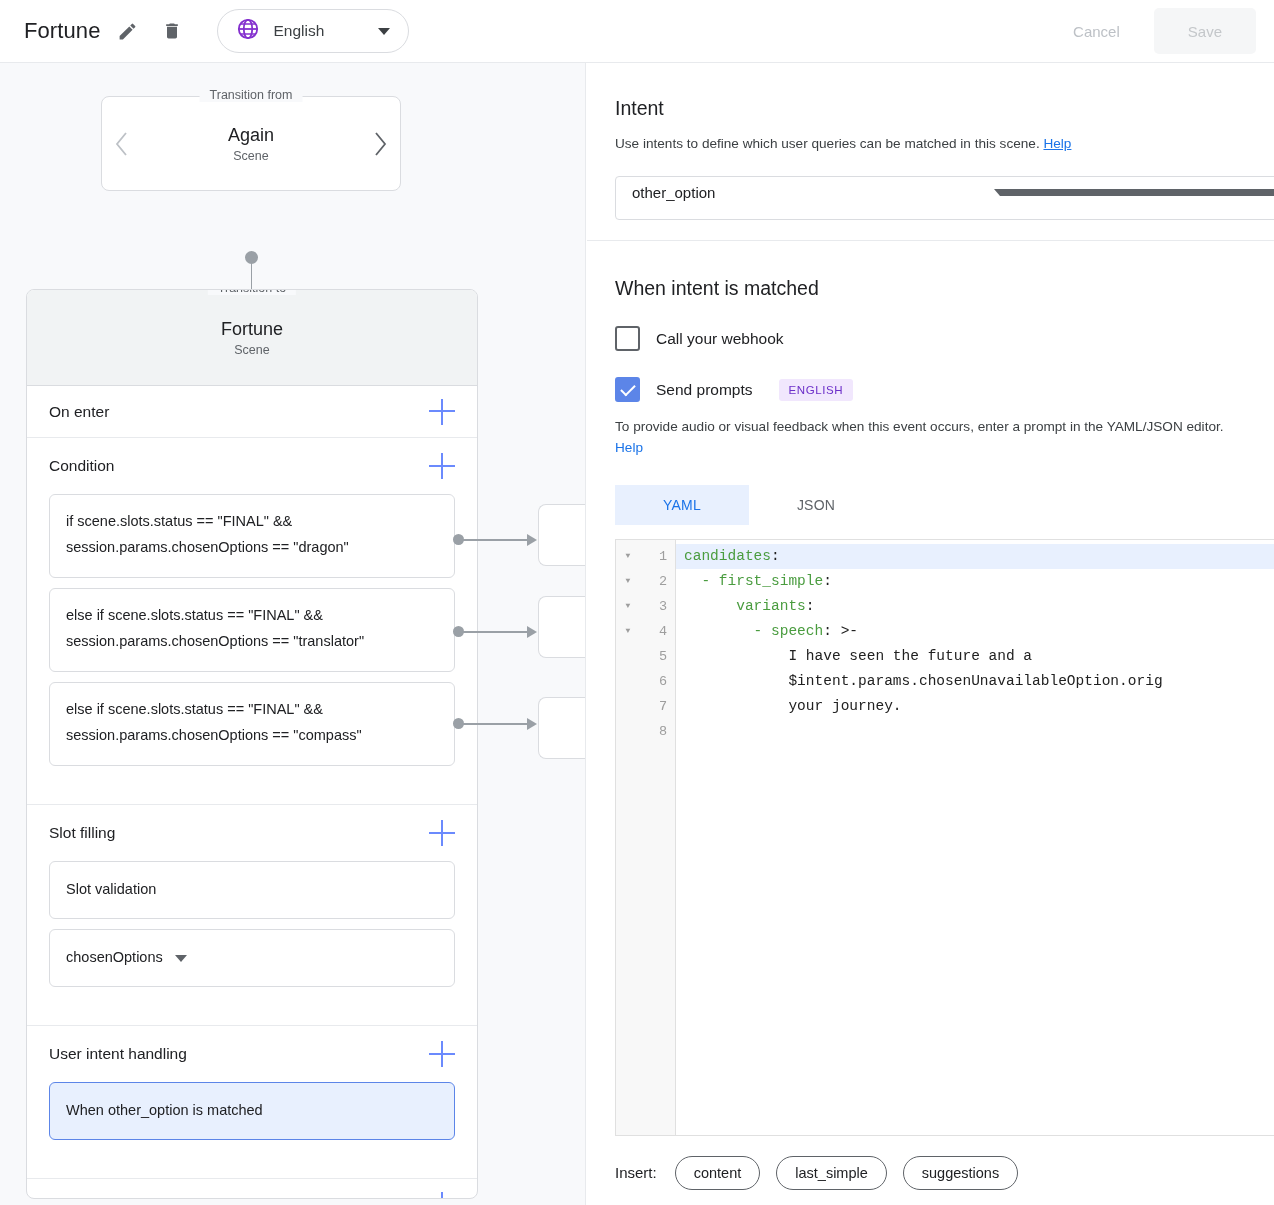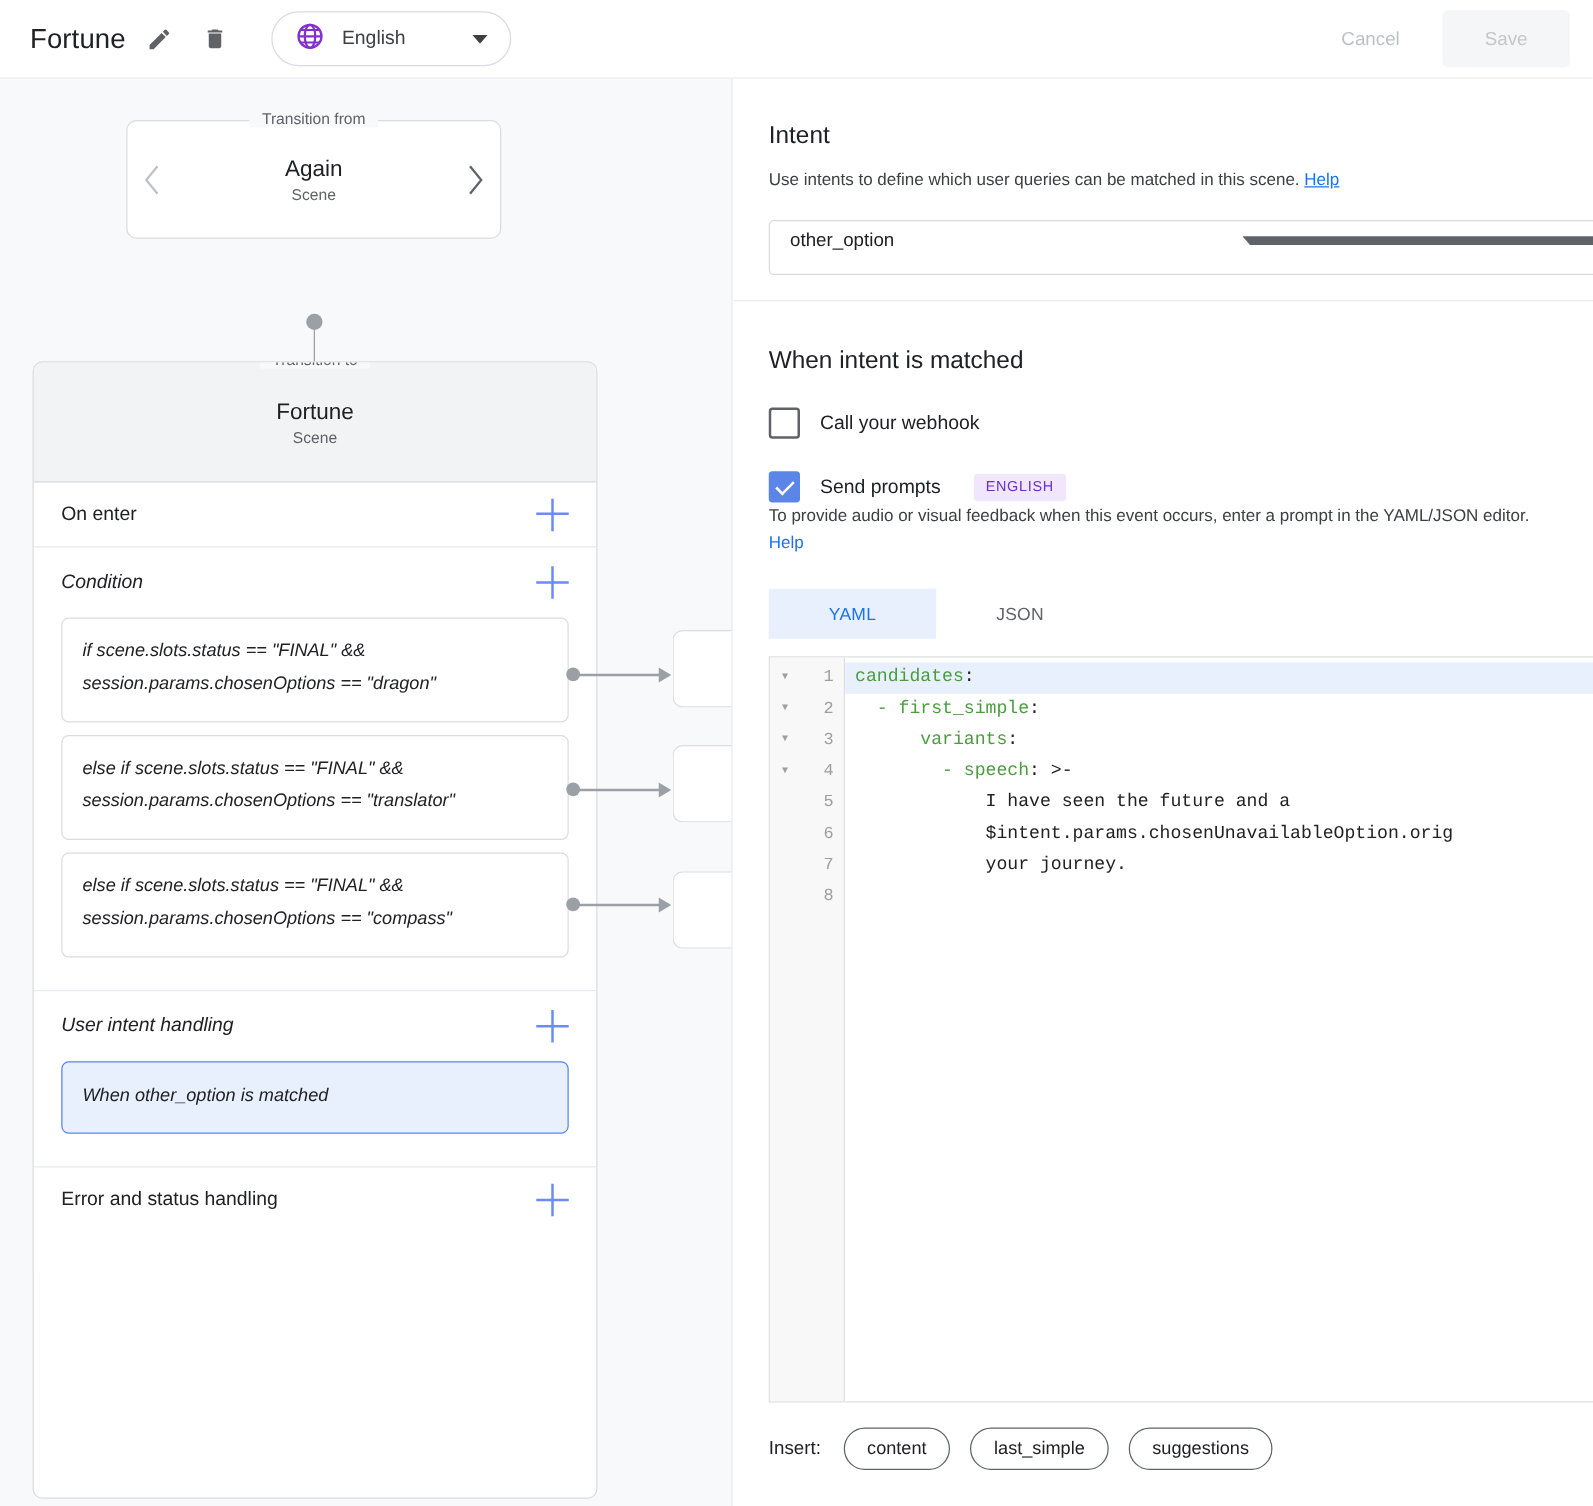--- a/index.html
+++ b/index.html
@@ -128,21 +128,21 @@
   .section-label { font-size: 15.5px; color: #202124; flex: 1; }
   .plus-btn {
     width: 26px; height: 26px; position: relative; cursor: pointer;
   }
   .plus-btn:before, .plus-btn:after {
     content: ""; position: absolute; background: #6b8afd;
   }
   .plus-btn:before { left: 0; top: 11.5px; width: 26px; height: 2.4px; }
   .plus-btn:after  { top: 0; left: 11.8px; height: 26px; width: 2.4px; }
 
-  .section-block { border-bottom: 1px solid #e8eaed; padding-bottom: 16px; font-style: italic; }
+  .section-block { border-bottom: 1px solid #e8eaed; padding-bottom: 28px; }
   .section-head {
     height: 56px; display: flex; align-items: center; padding: 0 22px;
   }
 
   .chip-box {
     margin: 0 22px 10px 22px;
     border: 1px solid #dadce0; border-radius: 6px;
     background: #fff; padding: 14px 16px;
     font-size: 14.5px; color: #202124; line-height: 1.78;
     cursor: pointer;
@@ -225,21 +225,21 @@
   .cb.checked:after {
     content: ""; width: 6px; height: 12px;
     border: solid #fff; border-width: 0 2.6px 2.6px 0;
     transform: rotate(45deg) translate(-1px,-1px);
   }
   .check-label { font-size: 15.5px; color: #202124; }
   .badge {
     background: #f1e7fd; color: #6c2fc9; font-size: 11.5px; letter-spacing: .6px;
     padding: 5px 10px; border-radius: 3px; margin-left: 10px;
   }
-  .helper { font-size: 13.6px; color: #3c4043; line-height: 1.55; max-width: 640px;}
+  .helper { font-size: 13.6px; color: #3c4043; margin-top: 14px; line-height: 1.55; max-width: 640px;}
 
   
   .tabs { display: flex; margin-top: 26px; }
   .tab {
     height: 40px; min-width: 134px; display: flex; align-items: center; justify-content: center;
     font-size: 14px; color: #5f6368; cursor: pointer; letter-spacing: .2px;
   }
   .tab.active { background: #e8f0fe; color: #1a73e8; }
 
   
@@ -368,20 +368,33 @@
     <div class="section-block">
       <div class="section-head">
         <div class="section-label">Condition</div>
         <div class="plus-btn"></div>
       </div>
       <div class="chip-box cond">if scene.slots.status == "FINAL" &amp;&amp; session.params.chosenOptions == "dragon"</div>
       <div class="chip-box cond">else if scene.slots.status == "FINAL" &amp;&amp; session.params.chosenOptions == "translator"</div>
       <div class="chip-box cond">else if scene.slots.status == "FINAL" &amp;&amp; session.params.chosenOptions == "compass"</div>
     </div>
 
+    <div class="section-block">
+      <div class="section-head">
+        <div class="section-label">Slot filling</div>
+        <div class="plus-btn"></div>
+      </div>
+      <div class="chip-box plain">
+        <span>Slot validation</span>
+      </div>
+      <div class="chip-box plain">
+        <span>chosenOptions</span>
+        <span class="chip-inline-caret"></span>
+      </div>
+    </div>
 
     <div class="section-block">
       <div class="section-head">
         <div class="section-label">User intent handling</div>
         <div class="plus-btn"></div>
       </div>
       <div class="chip-box plain selected">
         <span>When other_option is matched</span>
       </div>
     </div>

